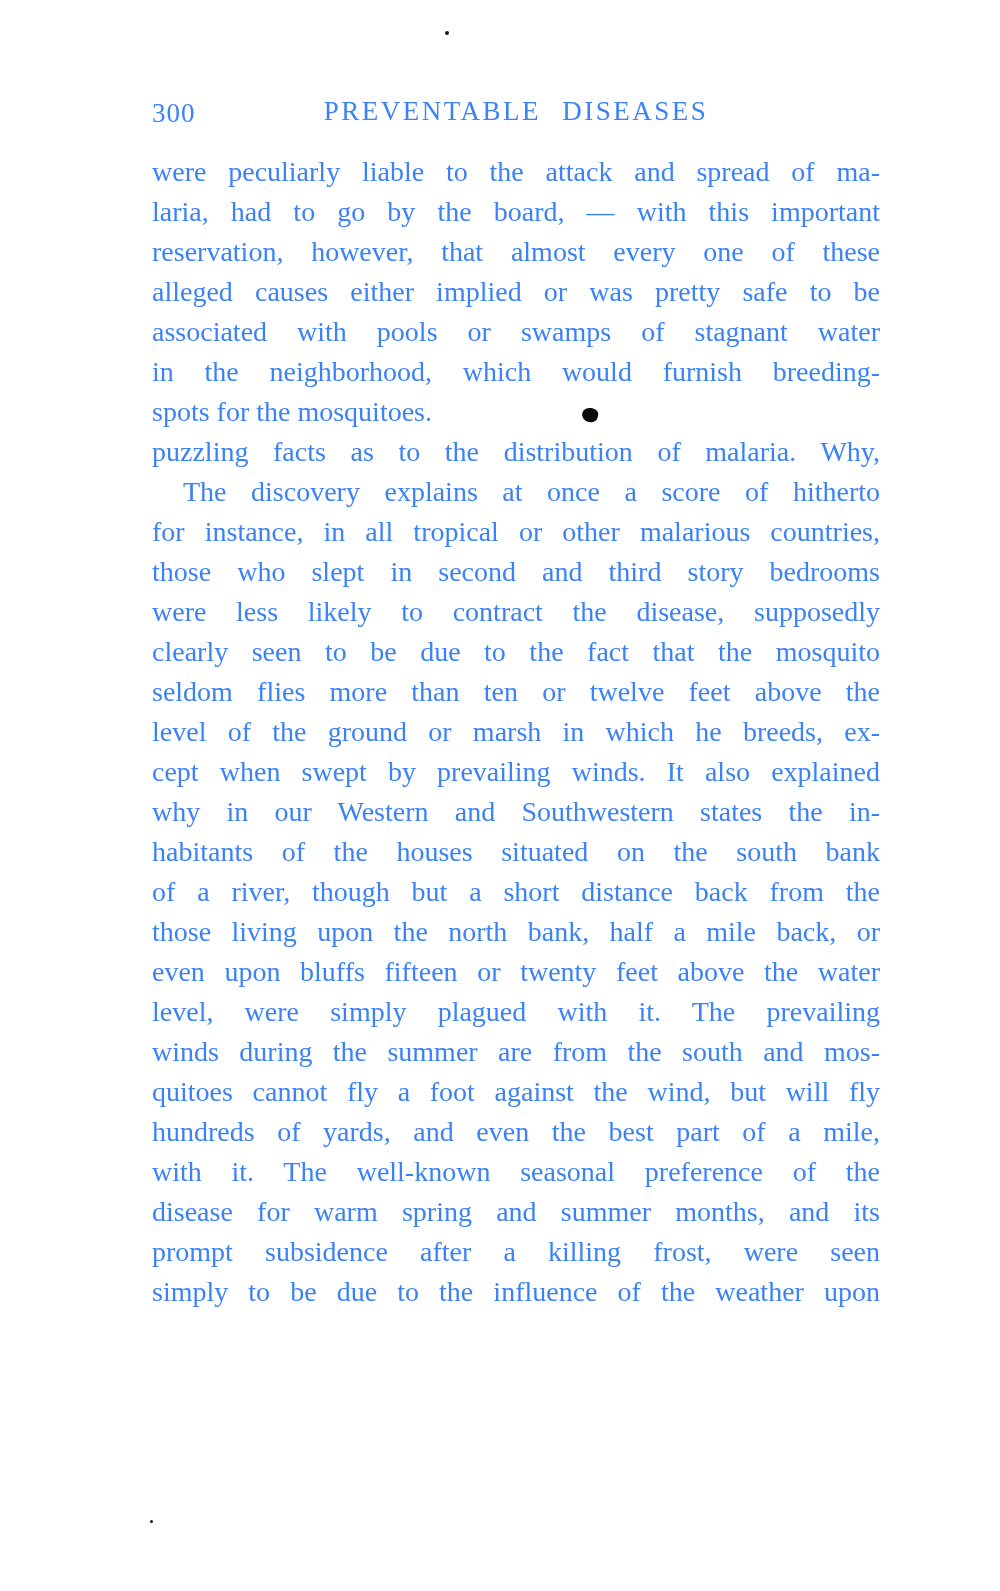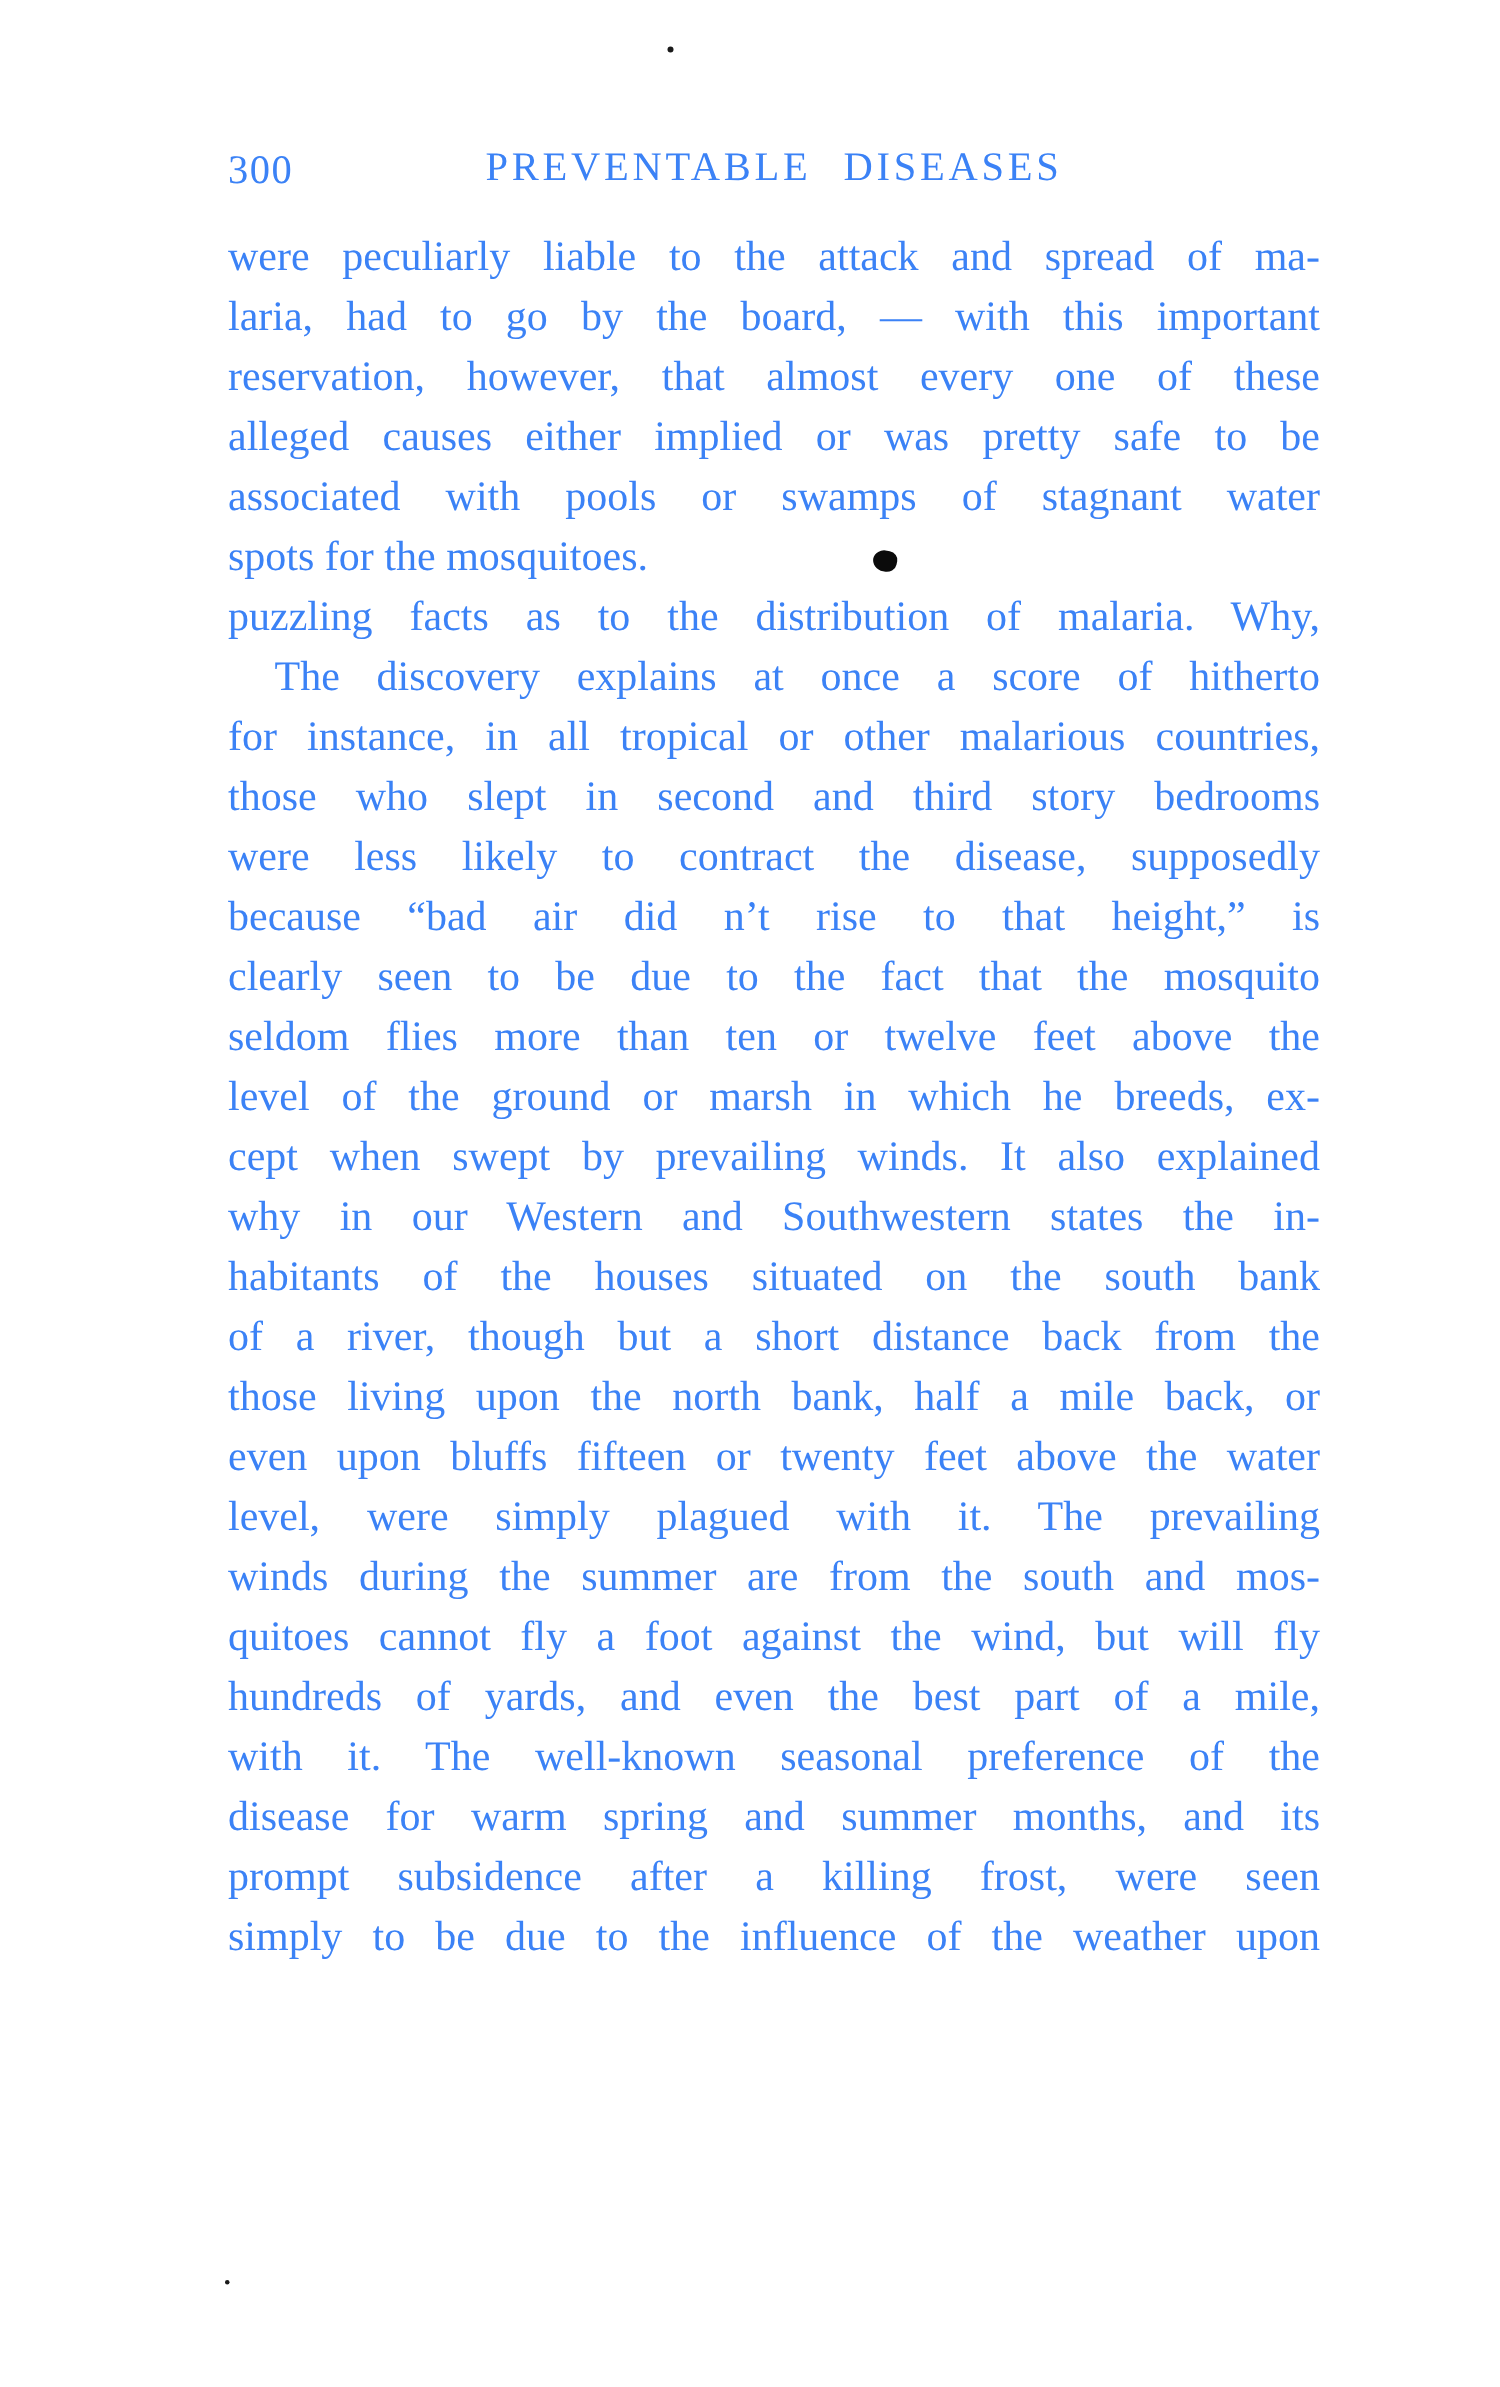--- a/index.html
+++ b/index.html
@@ -94,27 +94,27 @@
   <div class="header">
     <span class="pagenum">300</span>
     <div class="running-head">PREVENTABLE DISEASES</div>
   </div>
   <div class="body-block">
       <div class="line">were peculiarly liable to the attack and spread of ma-</div>
       <div class="line">laria, had to go by the board, — with this important</div>
       <div class="line">reservation, however, that almost every one of these</div>
       <div class="line">alleged causes either implied or was pretty safe to be</div>
       <div class="line">associated with pools or swamps of stagnant water</div>
+      <div class="line">in the neighborhood, which would furnish breeding-</div>
       <div class="line flush">spots for the mosquitoes.<span class="ink-blot"></span></div>
       <div class="line">puzzling facts as to the distribution of malaria.  Why,</div>
       <div class="line indent">The discovery explains at once a score of hitherto</div>
       <div class="line">for instance, in all tropical or other malarious countries,</div>
       <div class="line">those who slept in second and third story bedrooms</div>
       <div class="line">were less likely to contract the disease, supposedly</div>
-      <div class="line">because “bad air  did n’t rise to that height,” is</div>
       <div class="line">clearly seen to be due to the fact that the mosquito</div>
       <div class="line">seldom flies more than ten or twelve feet above the</div>
       <div class="line">level of the ground or marsh in which he breeds, ex-</div>
       <div class="line">cept when swept by prevailing winds.  It also explained</div>
       <div class="line">why in our Western and Southwestern states the in-</div>
       <div class="line">habitants of the houses situated on the south bank</div>
       <div class="line">of a river, though but a short distance back from the</div>
       <div class="line">those living upon the north bank, half a mile back, or</div>
       <div class="line">even upon bluffs fifteen or twenty feet above the water</div>
       <div class="line">level, were simply plagued with it.  The prevailing</div>

